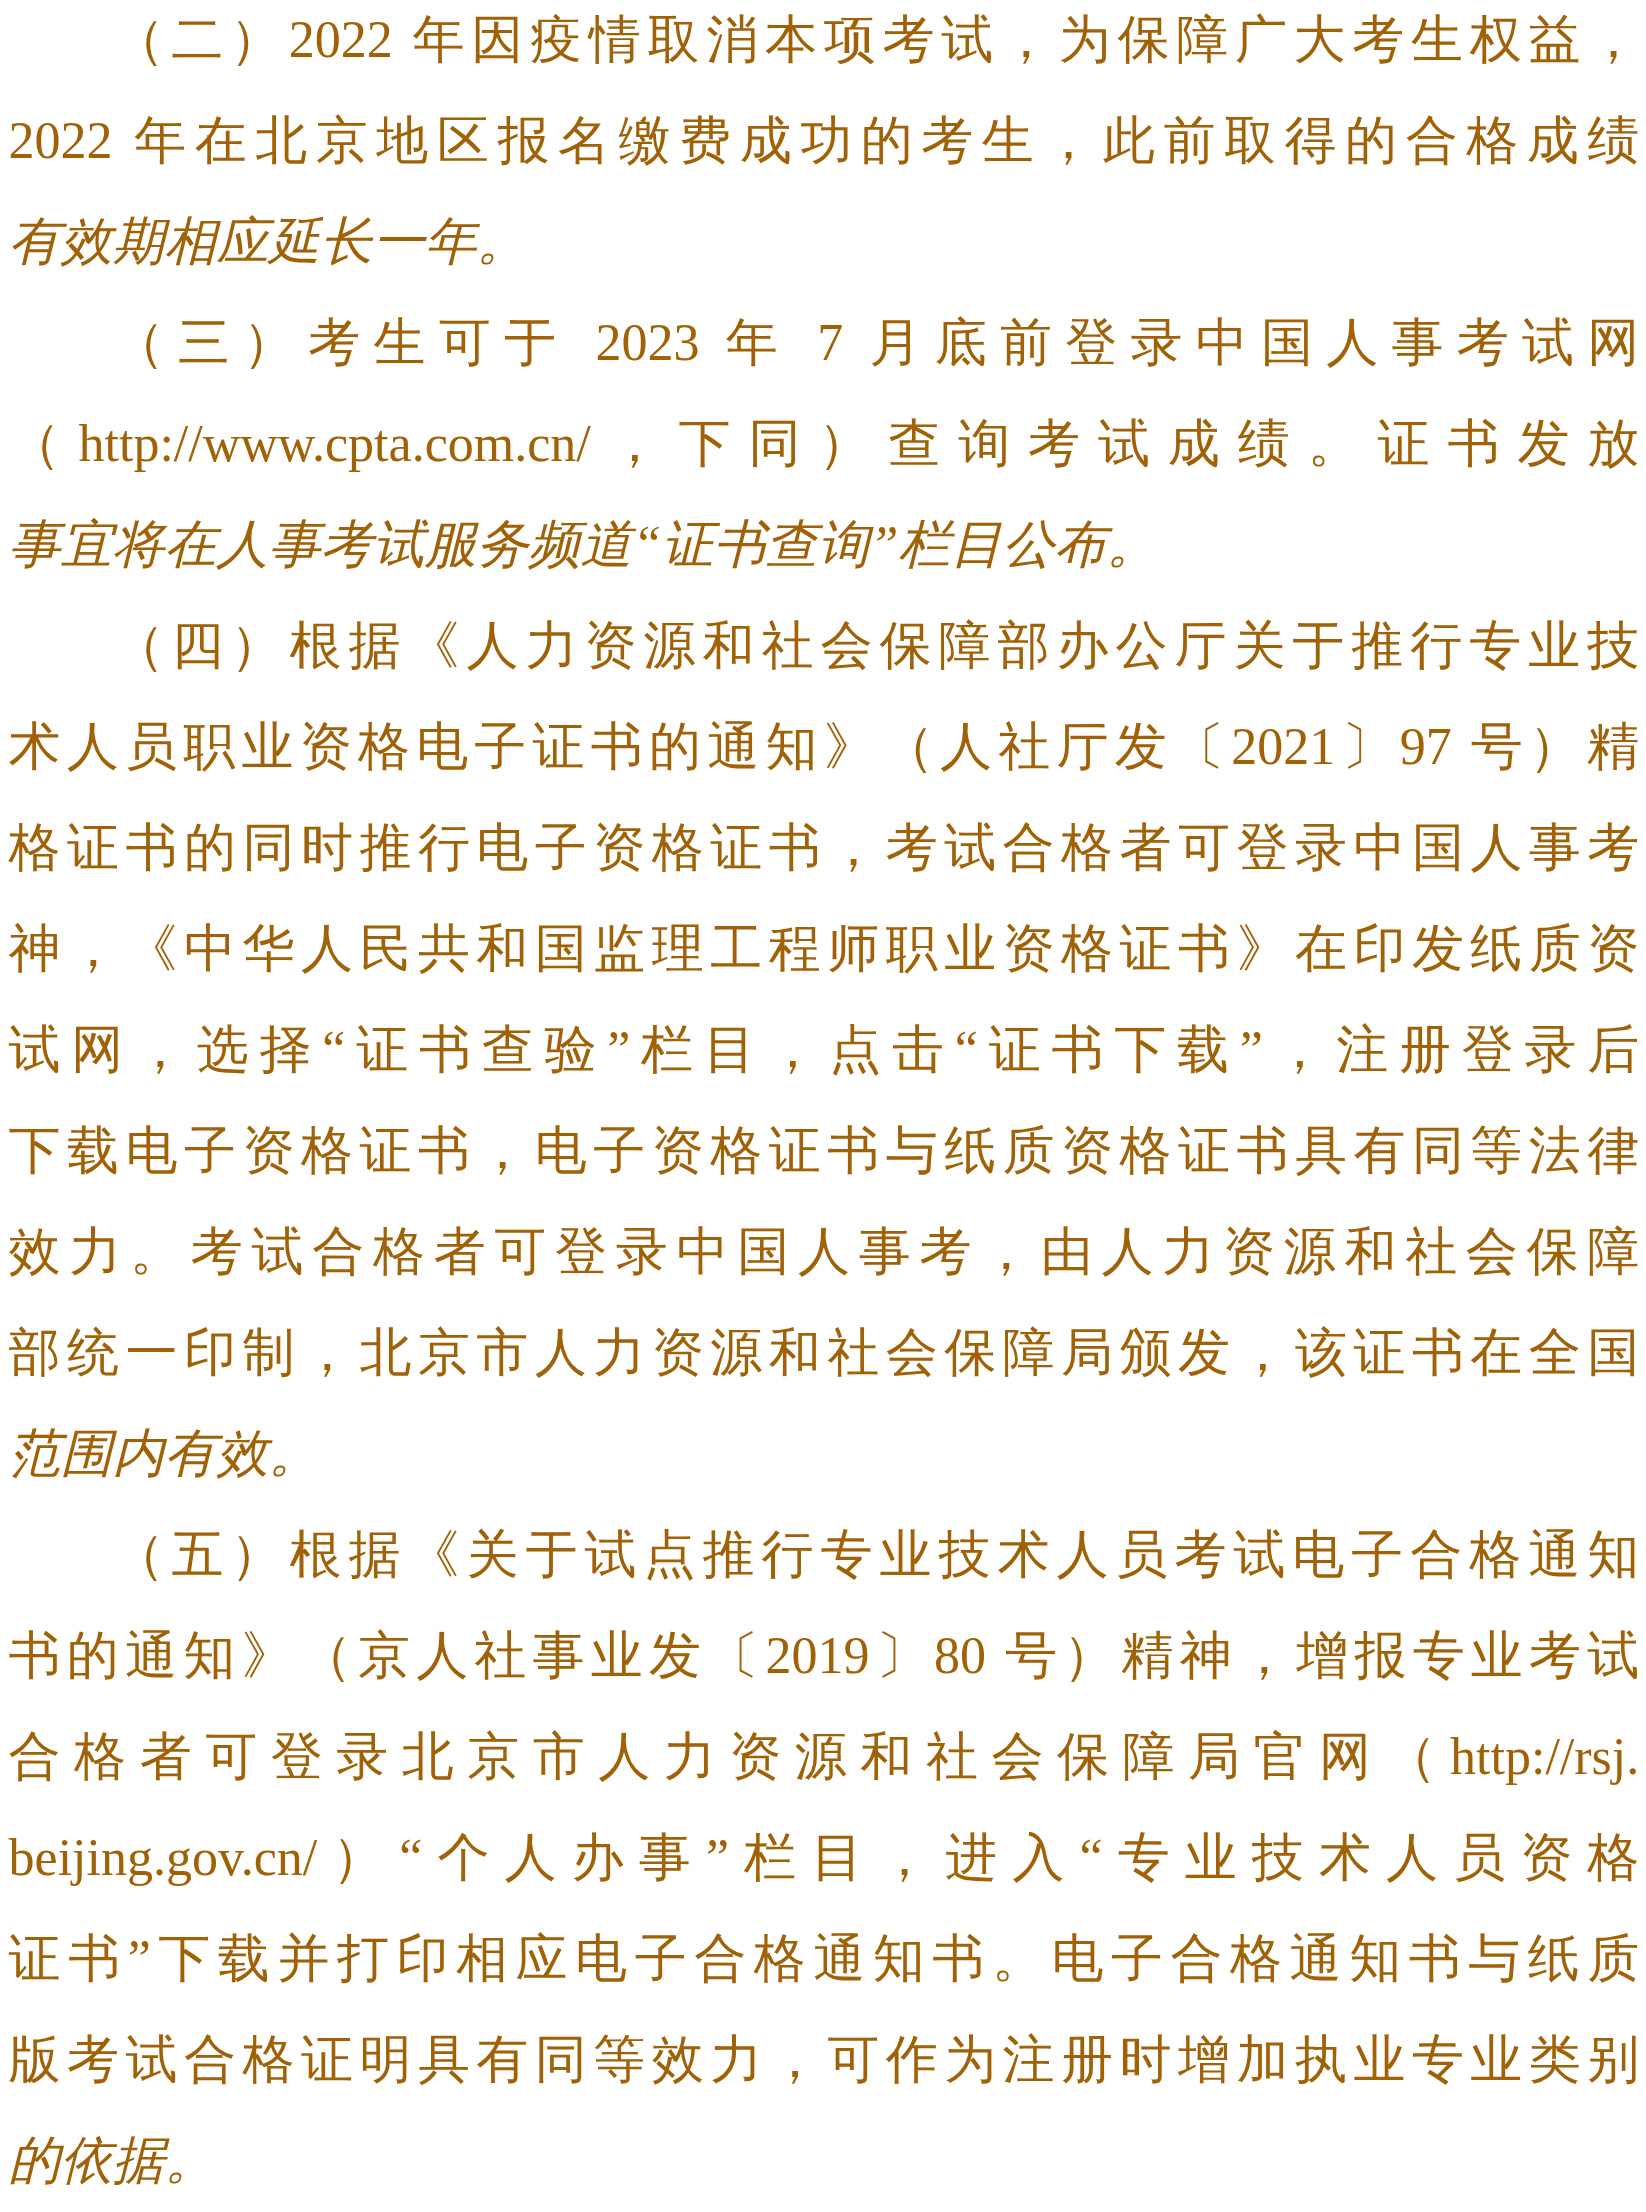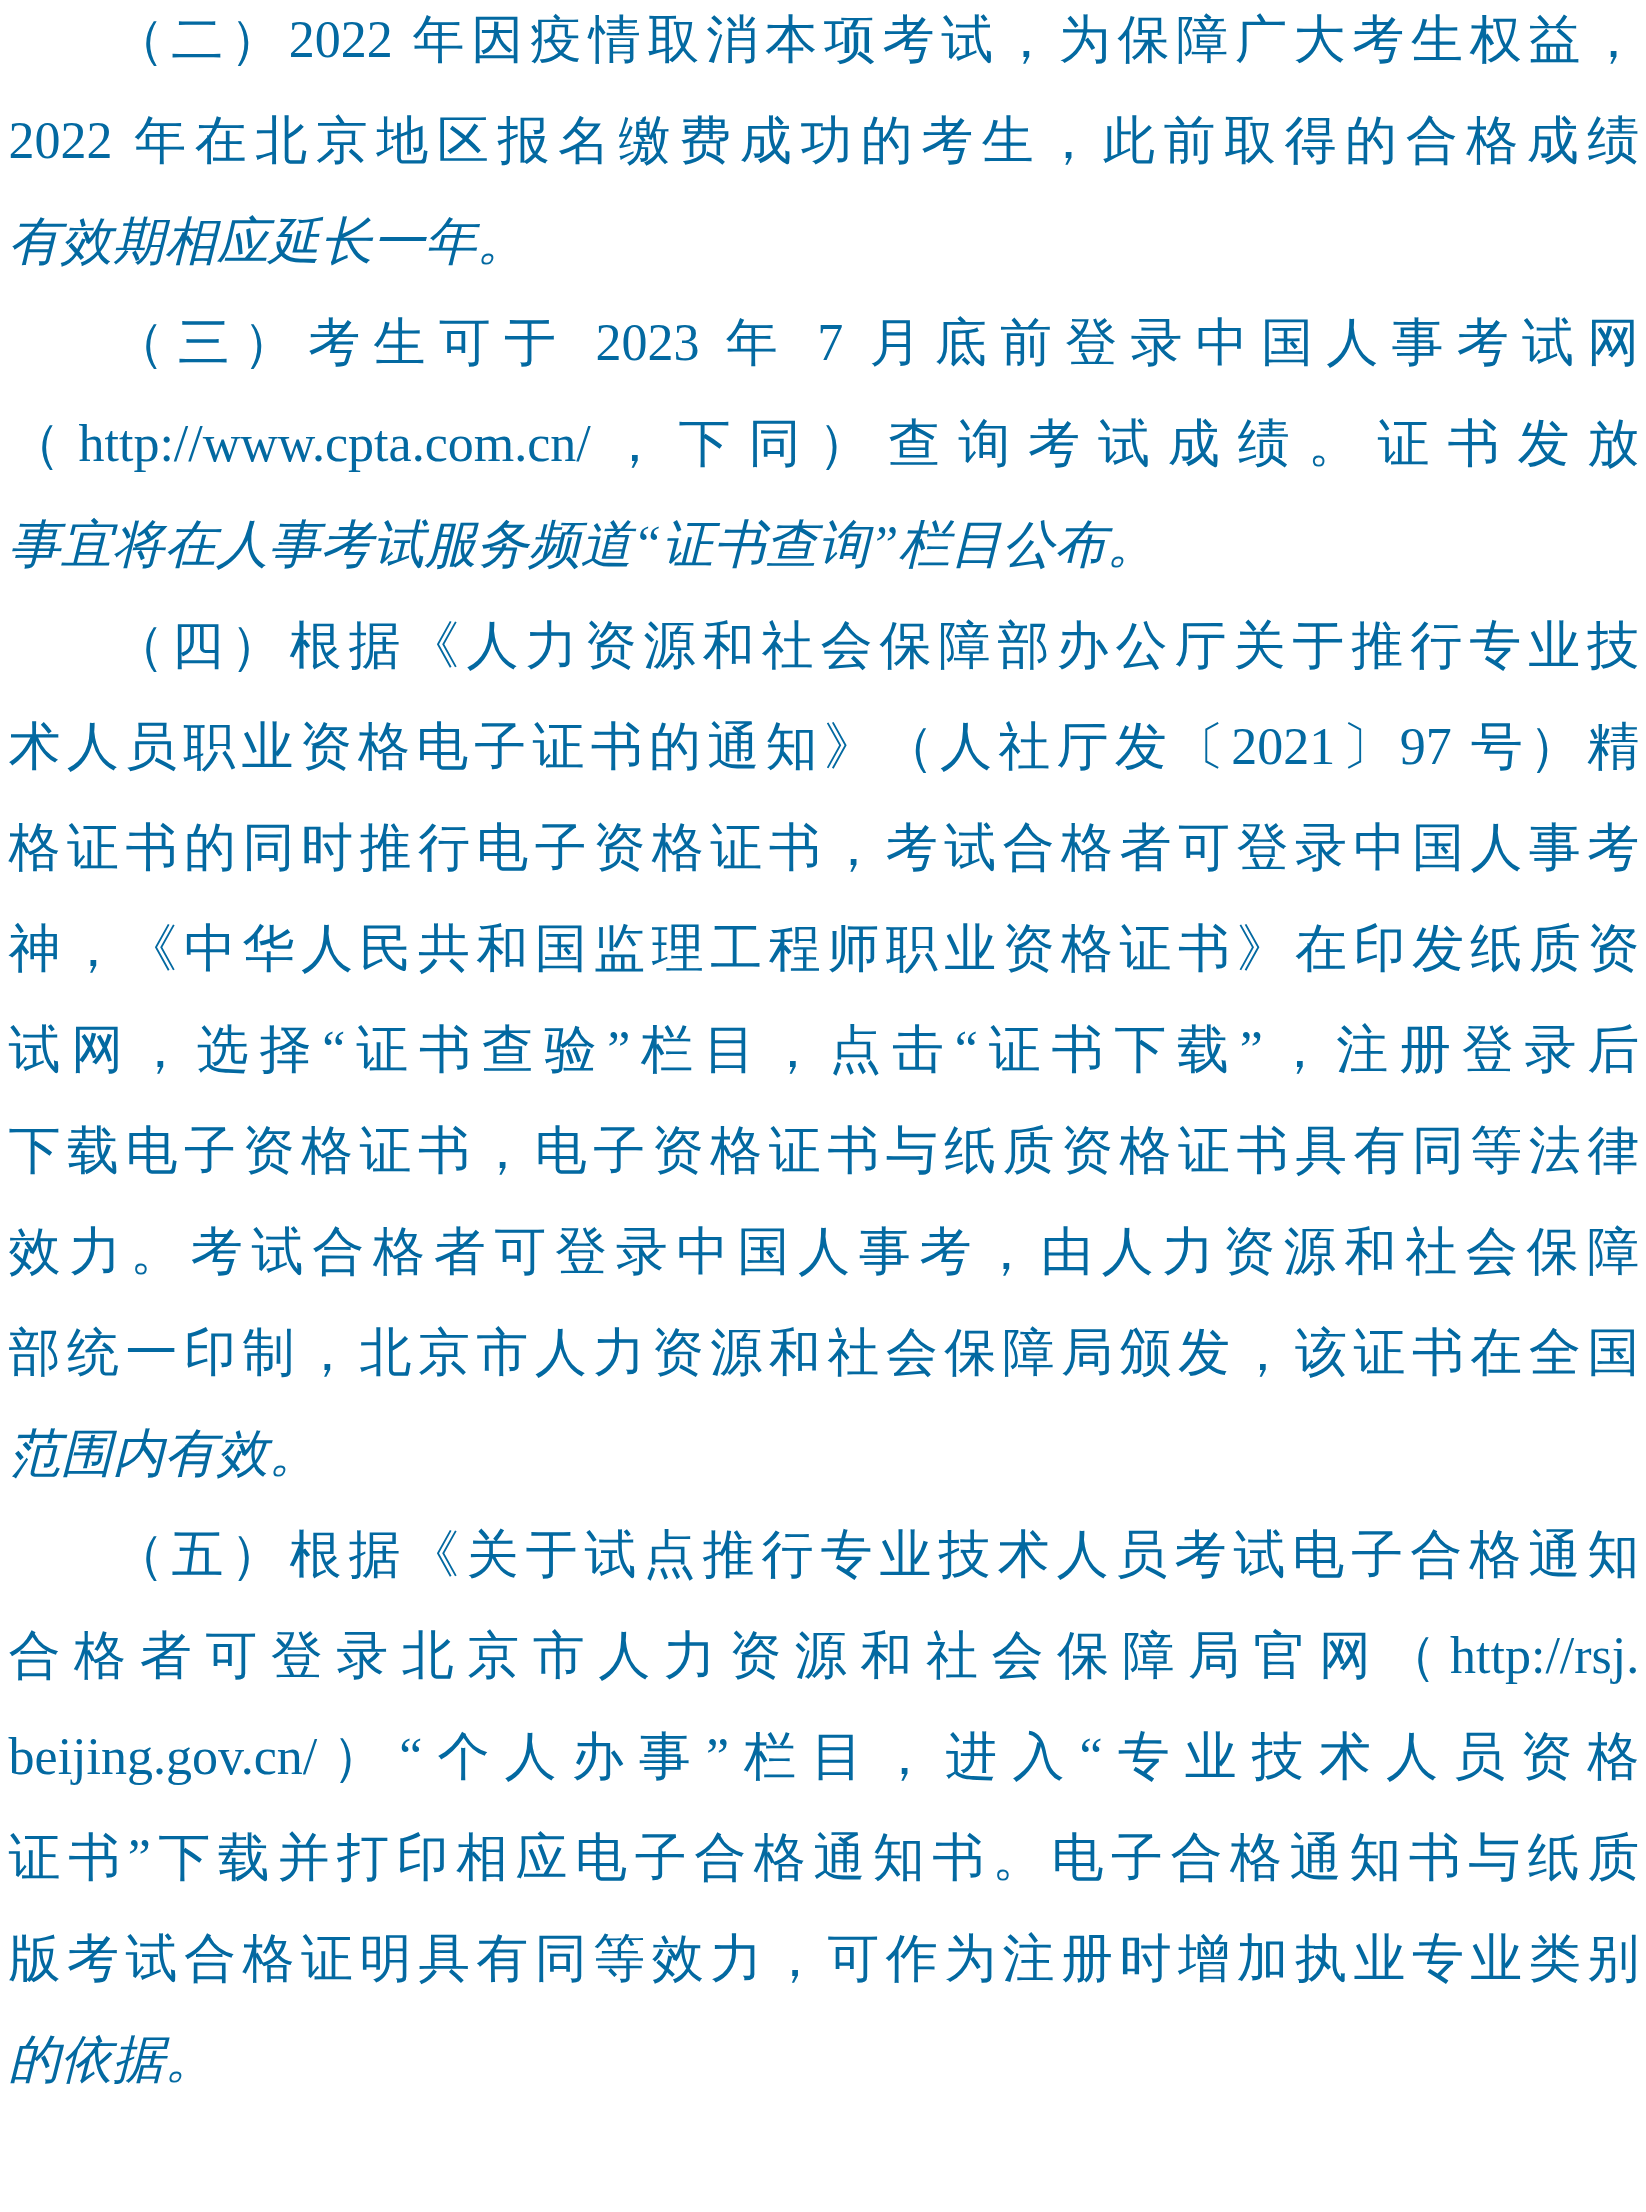--- a/index.html
+++ b/index.html
@@ -5,21 +5,21 @@
   html, body {
     margin: 0;
     padding: 0;
     background: #ffffff;
   }
   .page {
     position: relative;
     width: 1647px;
     height: 2213px;
     background: #ffffff;
-    color: #0369a1;
+    color: #a16207;
     overflow: hidden;
     font-family: "Liberation Serif", "DejaVu Serif", serif;
   }
   .doc-body {
     margin-top: -11.2px;
     padding: 0 7.7px 0 8.6px;
     font-size: 52px;
     line-height: 101px;
     font-weight: 400;
   }
@@ -51,20 +51,21 @@
       <div class="line indent">（四）根据《人力资源和社会保障部办公厅关于推行专业技</div>
       <div class="line">术人员职业资格电子证书的通知》（人社厅发〔2021〕97 号）精</div>
       <div class="line">格证书的同时推行电子资格证书，考试合格者可登录中国人事考</div>
       <div class="line">神，《中华人民共和国监理工程师职业资格证书》在印发纸质资</div>
       <div class="line">试网，选择“证书查验”栏目，点击“证书下载”，注册登录后</div>
       <div class="line">下载电子资格证书，电子资格证书与纸质资格证书具有同等法律</div>
       <div class="line">效力。考试合格者可登录中国人事考，由人力资源和社会保障</div>
       <div class="line">部统一印制，北京市人力资源和社会保障局颁发，该证书在全国</div>
       <div class="line para-end">范围内有效。</div>
       <div class="line indent">（五）根据《关于试点推行专业技术人员考试电子合格通知</div>
+      <div class="line">书的通知》（京人社事业发〔2019〕80 号）精神，增报专业考试</div>
       <div class="line">合格者可登录北京市人力资源和社会保障局官网（http://rsj.</div>
       <div class="line">beijing.gov.cn/）“个人办事”栏目，进入“专业技术人员资格</div>
       <div class="line">证书”下载并打印相应电子合格通知书。电子合格通知书与纸质</div>
       <div class="line">版考试合格证明具有同等效力，可作为注册时增加执业专业类别</div>
       <div class="line para-end">的依据。</div>
     </div>
 </div>
 
 
 </body></html>

